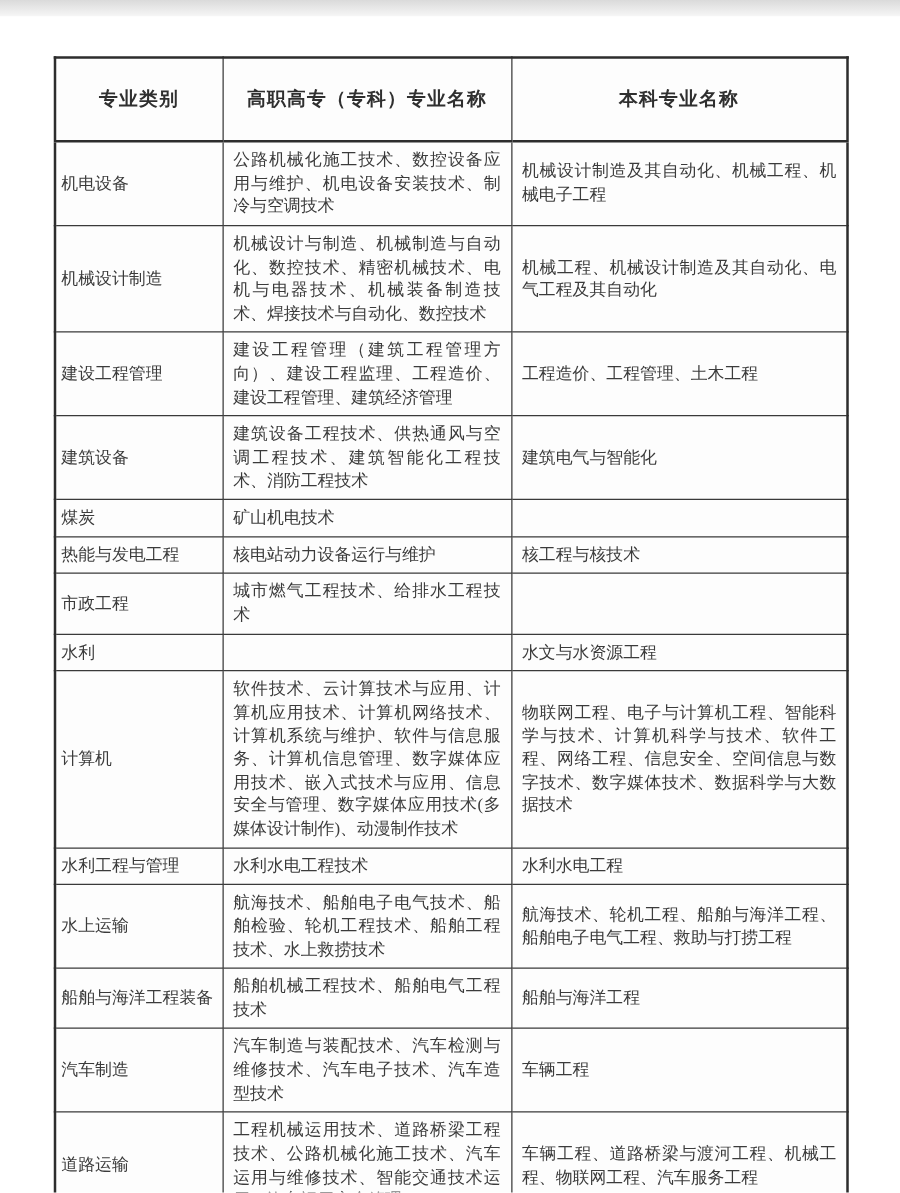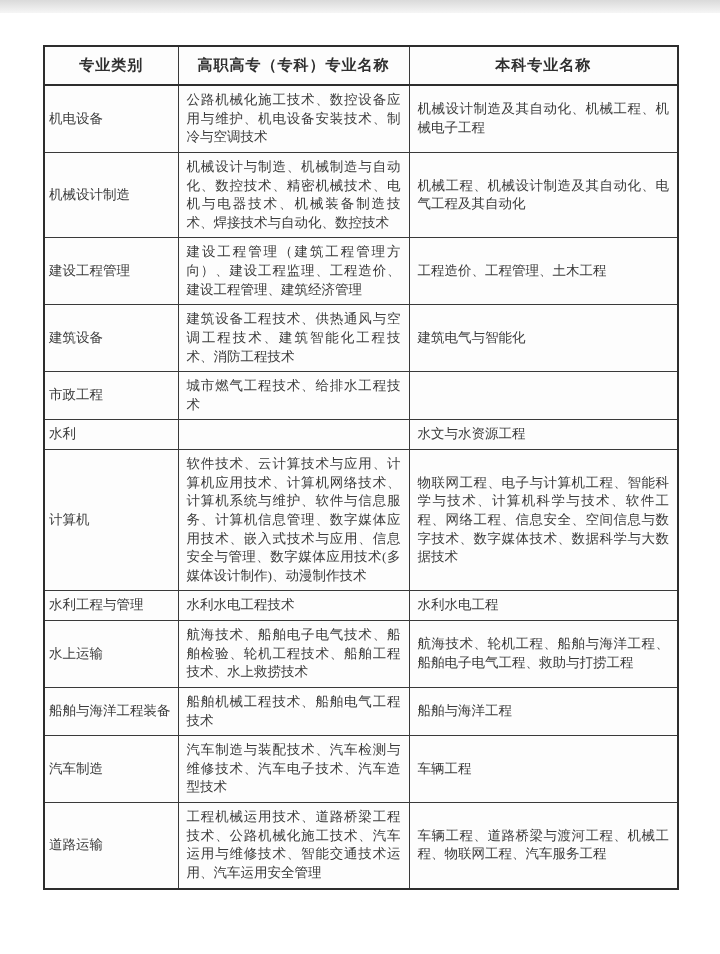--- a/index.html
+++ b/index.html
@@ -40,21 +40,21 @@
     color: #3b3b3b;
     vertical-align: middle;
     word-break: break-all;
   }
   thead th {
     border-bottom: 2px solid #2d2d2d;
     font-weight: bold;
     font-size: 15px;
     letter-spacing: 1px;
     text-align: center;
-    padding: 9px 4px;
+    padding: 23px 4px;
     color: #2f2f2f;
   }
   td {
     font-size: 13.5px;
     line-height: 1.38;
     padding: 5px 8px;
   }
   td.cat {
     padding: 5px 4px;
   }
@@ -96,20 +96,30 @@
     <td class="cat">建设工程管理</td>
     <td class="voc">建设工程管理（建筑工程管理方向）、建设工程监理、工程造价、建设工程管理、建筑经济管理</td>
     <td class="ug">工程造价、工程管理、土木工程</td>
   </tr>
         <tr>
     <td class="cat">建筑设备</td>
     <td class="voc">建筑设备工程技术、供热通风与空调工程技术、建筑智能化工程技术、消防工程技术</td>
     <td class="ug">建筑电气与智能化</td>
   </tr>
         <tr>
+    <td class="cat">煤炭</td>
+    <td class="voc">矿山机电技术</td>
+    <td class="ug"></td>
+  </tr>
+        <tr>
+    <td class="cat">热能与发电工程</td>
+    <td class="voc">核电站动力设备运行与维护</td>
+    <td class="ug">核工程与核技术</td>
+  </tr>
+        <tr>
     <td class="cat">市政工程</td>
     <td class="voc">城市燃气工程技术、给排水工程技术</td>
     <td class="ug"></td>
   </tr>
         <tr>
     <td class="cat">水利</td>
     <td class="voc"></td>
     <td class="ug">水文与水资源工程</td>
   </tr>
         <tr>

